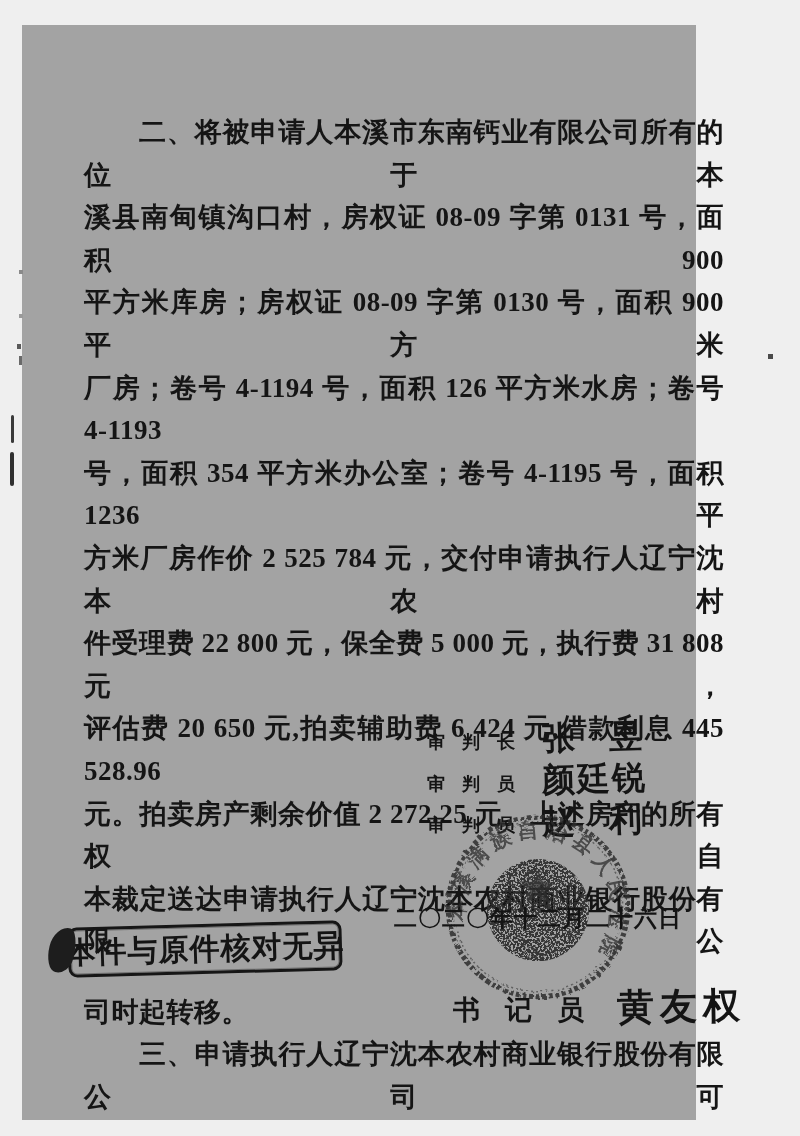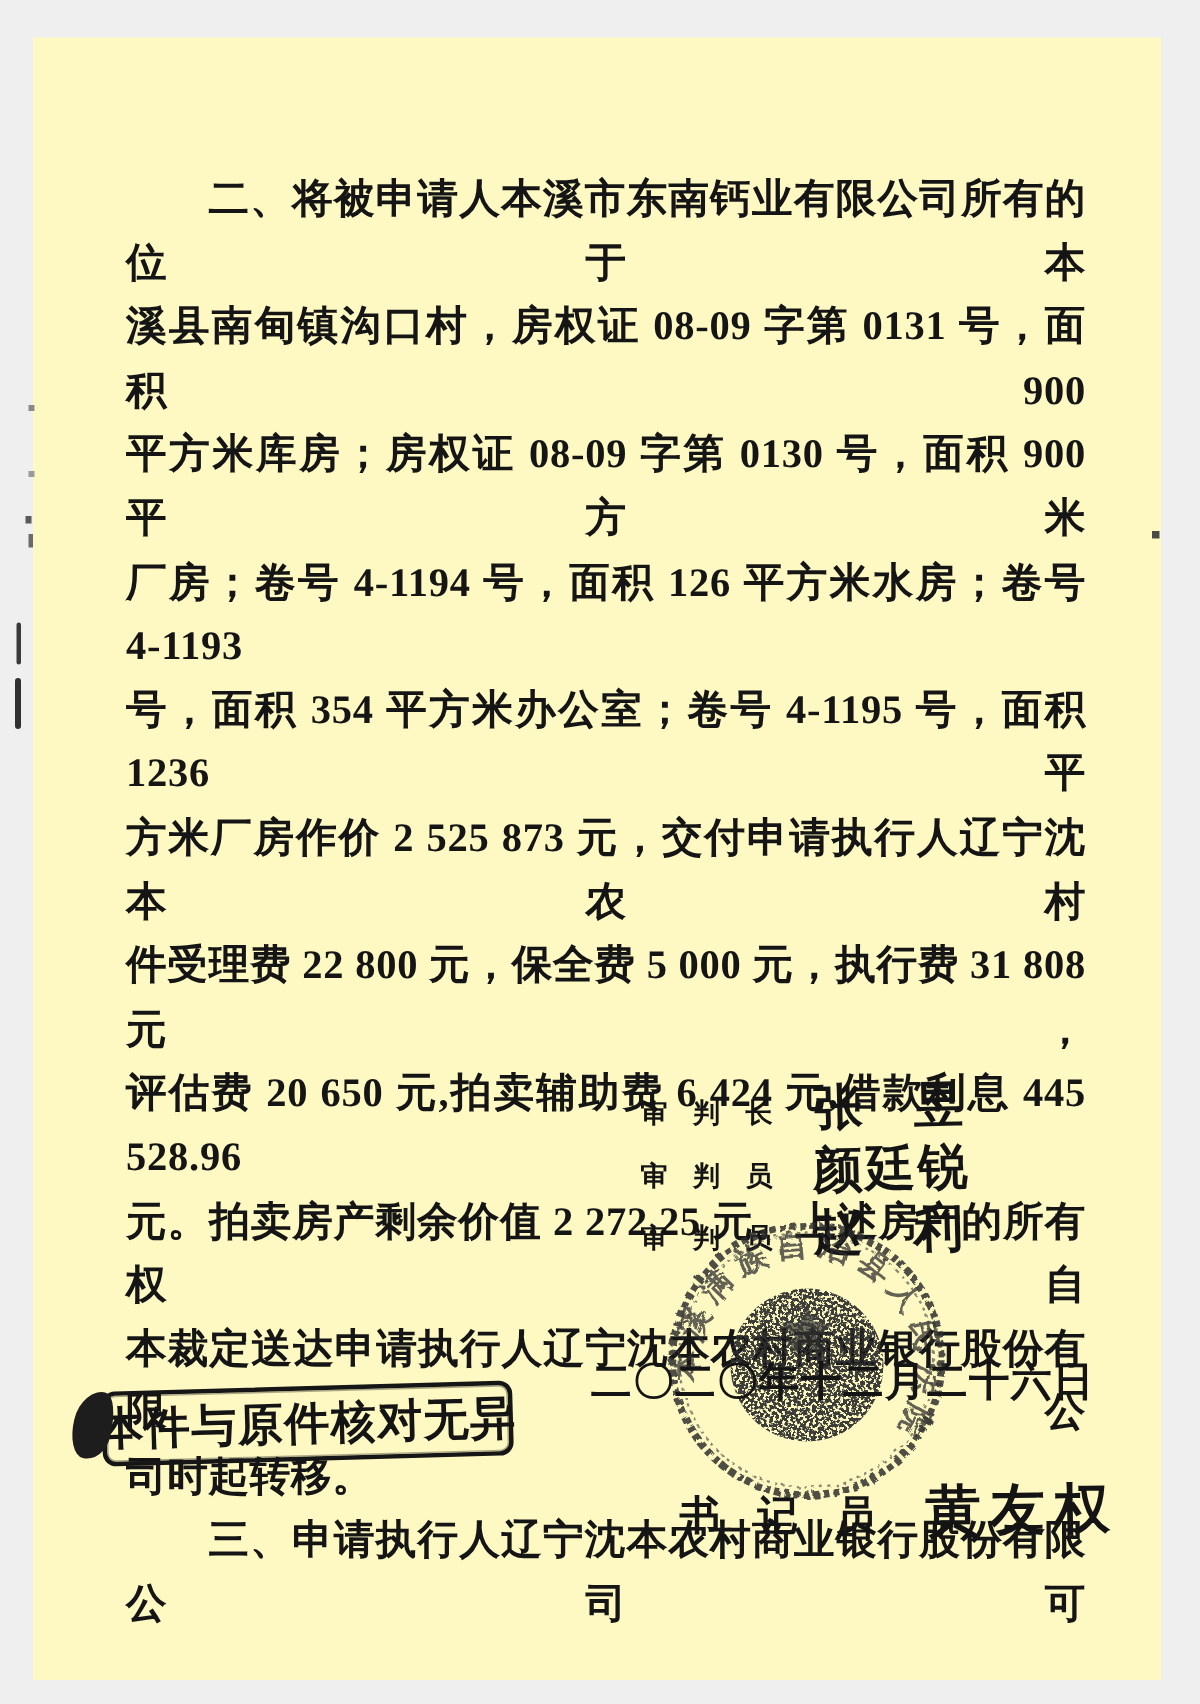--- a/index.html
+++ b/index.html
@@ -1,35 +1,35 @@
 <!DOCTYPE html>
 <html><head>
 <meta charset="utf-8">
 <style>
   html,body{margin:0;padding:0;}
   .canvas{position:relative;width:800px;height:1136px;background:#efefef;overflow:hidden;
           font-family:"Liberation Serif","DejaVu Serif",serif;color:#141414;}
-  .paper{position:absolute;left:22px;top:25px;width:752px;height:1095px;background:#fef9c3;}
+  .paper{position:absolute;left:22px;top:25px;width:674px;height:1095px;background:#a3a3a3;}
   
   .text-block{position:absolute;left:62px;top:86px;width:640px;font-size:27px;line-height:42.6px;
               font-weight:600;letter-spacing:.5px;color:#151515;}
   .line{text-align:justify;text-align-last:justify;white-space:normal;}
   .line.indent{text-indent:55px;}
-  .line.end{text-align-last:left;}
+  .line.end{text-align-last:left;margin-top:28px;}
   
   .sig-row{position:absolute;left:405px;white-space:nowrap;}
   .sig-row.r1{top:690px;} .sig-row.r2{top:732px;} .sig-row.r3{top:773px;}
   .sig-role{font-size:18px;font-weight:600;letter-spacing:17px;}
   .sig-name{font-size:33px;font-weight:700;margin-left:10px;display:inline-block;transform:rotate(-1.5deg);}
   .sig-name.spread{letter-spacing:34px;}
   .sig-name.tight{letter-spacing:2px;}
   
   .seal{position:absolute;left:414px;top:780px;width:204px;height:204px;z-index:3;opacity:.93;}
   
-  .date-line{position:absolute;left:372px;top:878px;font-size:27px;font-weight:600;letter-spacing:1px;
+  .date-line{position:absolute;left:372px;top:878px;font-size:23px;font-weight:600;letter-spacing:1px;
              z-index:6;white-space:nowrap;}
   
   .stamp{position:absolute;left:46px;top:899px;width:268px;height:44px;border:3px solid #161616;
          border-radius:9px;transform:rotate(-1.6deg);display:flex;align-items:center;justify-content:center;
          z-index:7;box-shadow:inset 0 0 0 1px rgba(20,20,20,.35);}
   .stamp-text{font-size:30px;font-weight:700;letter-spacing:1px;color:#141414;white-space:nowrap;}
   .ink-blob{position:absolute;left:27px;top:902px;width:26px;height:46px;background:#1d1d1d;
             border-radius:62% 38% 55% 45%/48% 62% 38% 52%;transform:rotate(14deg);z-index:8;}
   
   .clerk-row{position:absolute;left:394px;top:957px;z-index:6;white-space:nowrap;margin-left:37px;}
@@ -44,21 +44,21 @@
 
 <div class="canvas">
   <div class="paper">
 
     <div class="text-block">
       <div class="line indent">二、将被申请人本溪市东南钙业有限公司所有的位于本</div>
       <div class="line">溪县南甸镇沟口村，房权证 08-09 字第 0131 号，面积 900</div>
       <div class="line">平方米库房；房权证 08-09 字第 0130 号，面积 900 平方米</div>
       <div class="line">厂房；卷号 4-1194 号，面积 126 平方米水房；卷号 4-1193</div>
       <div class="line">号，面积 354 平方米办公室；卷号 4-1195 号，面积 1236 平</div>
-      <div class="line">方米厂房作价 2 525 873 元，交付申请执行人辽宁沈本农村</div>
+      <div class="line">方米厂房作价 2 525 784 元，交付申请执行人辽宁沈本农村</div>
       <div class="line">件受理费 22 800 元，保全费 5 000 元，执行费 31 808 元，</div>
       <div class="line">评估费 20 650 元,拍卖辅助费 6 424 元,借款利息 445 528.96</div>
       <div class="line">元。拍卖房产剩余价值 2 272.25 元。上述房产的所有权自</div>
       <div class="line">本裁定送达申请执行人辽宁沈本农村商业银行股份有限公</div>
       <div class="line end">司时起转移。</div>
       <div class="line indent">三、申请执行人辽宁沈本农村商业银行股份有限公司可</div>
 
     </div>
 
     <div class="sig-row r1">

